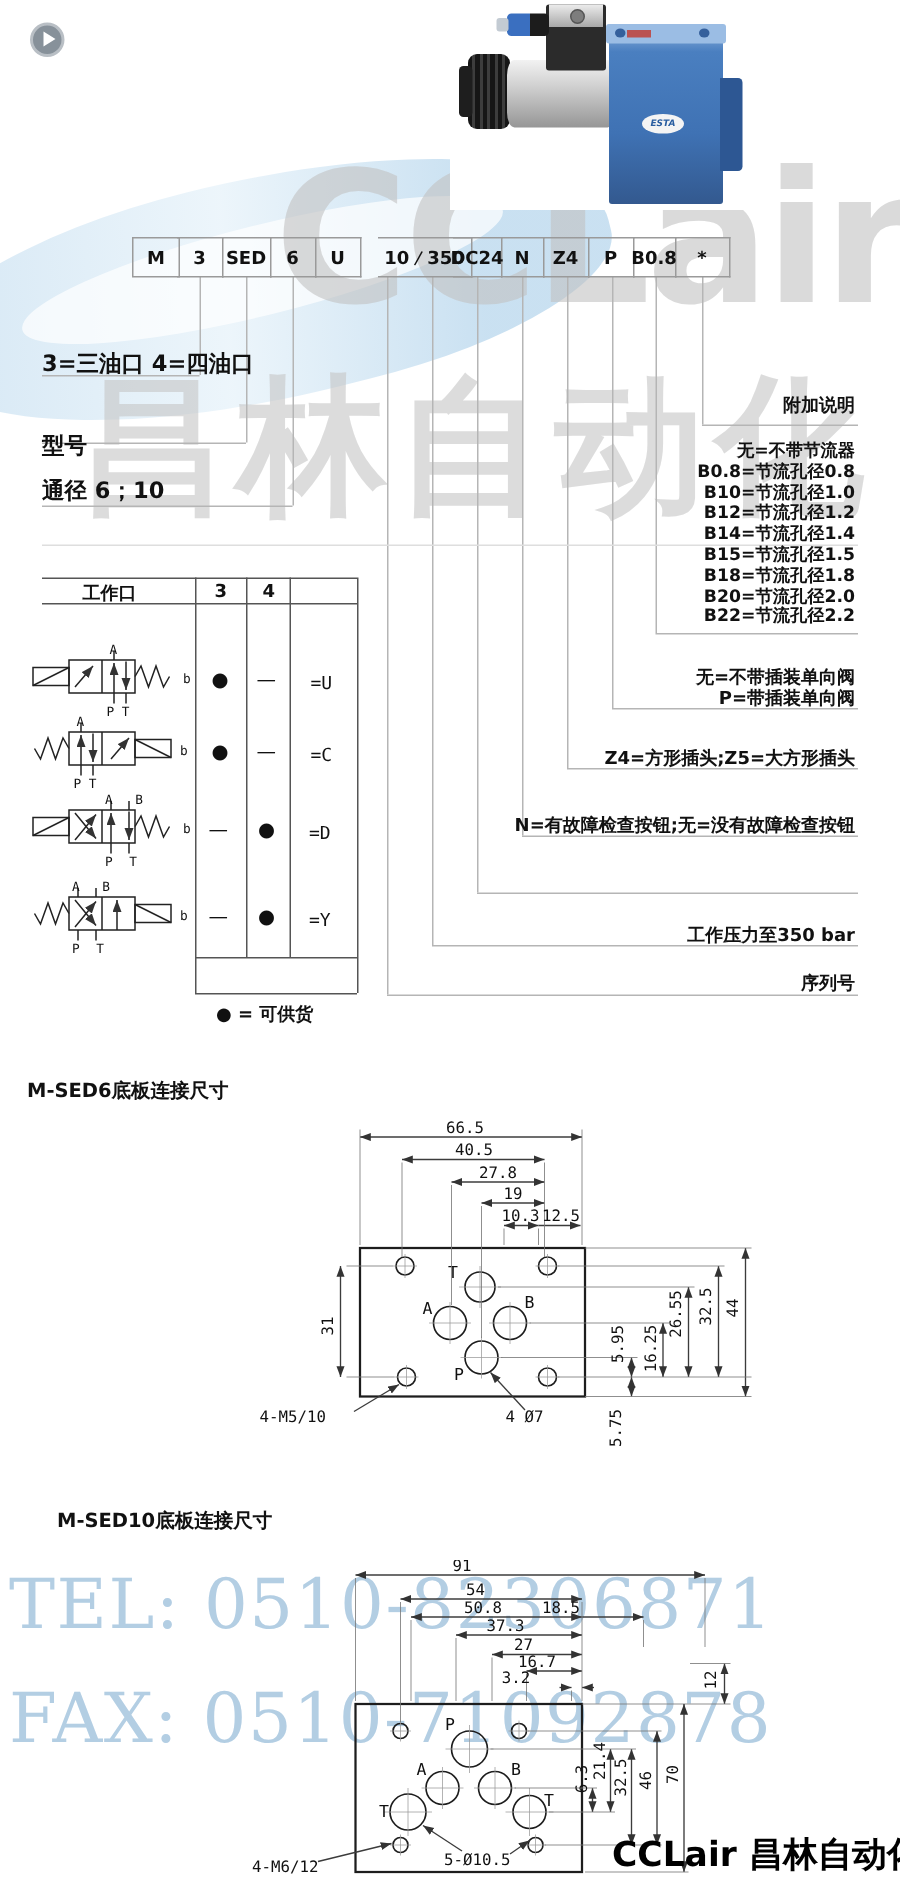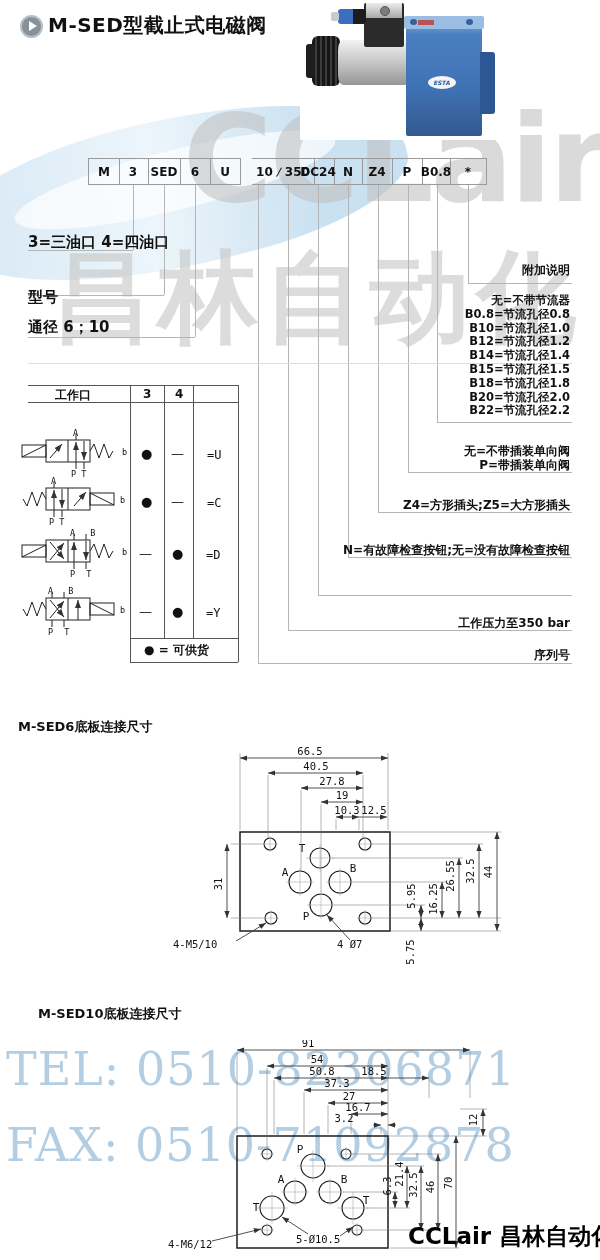--- a/index.html
+++ b/index.html
@@ -72,21 +72,20 @@
 <div class="page">
 
   <div class="wm-swoosh"></div>
   <div class="wm-swoosh2"></div>
   <div class="wm-brand">CCLair</div>
   <div class="wm-brand-cn">昌林自动化</div>
   <div class="wm-tel">TEL: 0510-82306871</div>
   <div class="wm-fax">FAX: 0510-71092878</div>
 
   <div class="hicon"></div>
-  <div class="htitle">M-SED型截止式电磁阀</div>
 
   <div class="photo">
     <div style="left:0;top:0;width:205px;height:140px;background:#fff"></div>
     <div style="left:12px;top:36px;width:28px;height:50px;border-radius:6px;background:repeating-linear-gradient(90deg,#161616 0 3px,#3d3d3d 3px 5px)"></div>
     <div style="left:6px;top:44px;width:9px;height:34px;border-radius:3px;background:#1e1e1e"></div>
     <div style="left:38px;top:40px;width:72px;height:45px;border-radius:5px/10px;background:linear-gradient(180deg,#f2f2f2,#cfcfcf 40%,#969696)"></div>
     <div style="left:64px;top:3px;width:40px;height:44px;background:#2b2b2b;border-radius:2px"></div>
     <div style="left:66px;top:3px;width:36px;height:15px;background:linear-gradient(#ececec,#a8a8a8)"></div>
     <div style="left:80px;top:6px;width:8px;height:8px;border-radius:50%;background:#7d7d7d;border:1px solid #555"></div>
     <div style="left:38px;top:9px;width:28px;height:15px;background:linear-gradient(90deg,#3a6fc0 55%,#1c1c1c 55%);border-radius:3px"></div>
@@ -206,21 +205,21 @@
   <div class="pcode" style="left:207px;top:448px">=U</div>
   <div class="mk" style="left:141px;top:494px">●</div>
   <div class="mk" style="left:171px;top:494px">—</div>
   <div class="pcode" style="left:207px;top:496px">=C</div>
   <div class="mk" style="left:139px;top:546px">—</div>
   <div class="mk" style="left:172px;top:546px">●</div>
   <div class="pcode" style="left:206px;top:548px">=D</div>
   <div class="mk" style="left:139px;top:604px">—</div>
   <div class="mk" style="left:172px;top:604px">●</div>
   <div class="pcode" style="left:206px;top:606px">=Y</div>
-  <div class="legend" style="left:144px;top:642px">● = 可供货</div>
+  <div class="legend" style="left:144px;top:668px">● = 可供货</div>
 
   <svg width="0" height="0" style="position:absolute">
     <defs>
       <marker id="ah" markerWidth="9" markerHeight="7" refX="8" refY="3" orient="auto-start-reverse">
         <path d="M0,0 L8,3 L0,6 z" fill="#333"></path>
       </marker>
     </defs>
   </svg>
 
   <svg class="sym" style="left:12px;top:428px" width="120" height="50" viewBox="0 0 120 50">

